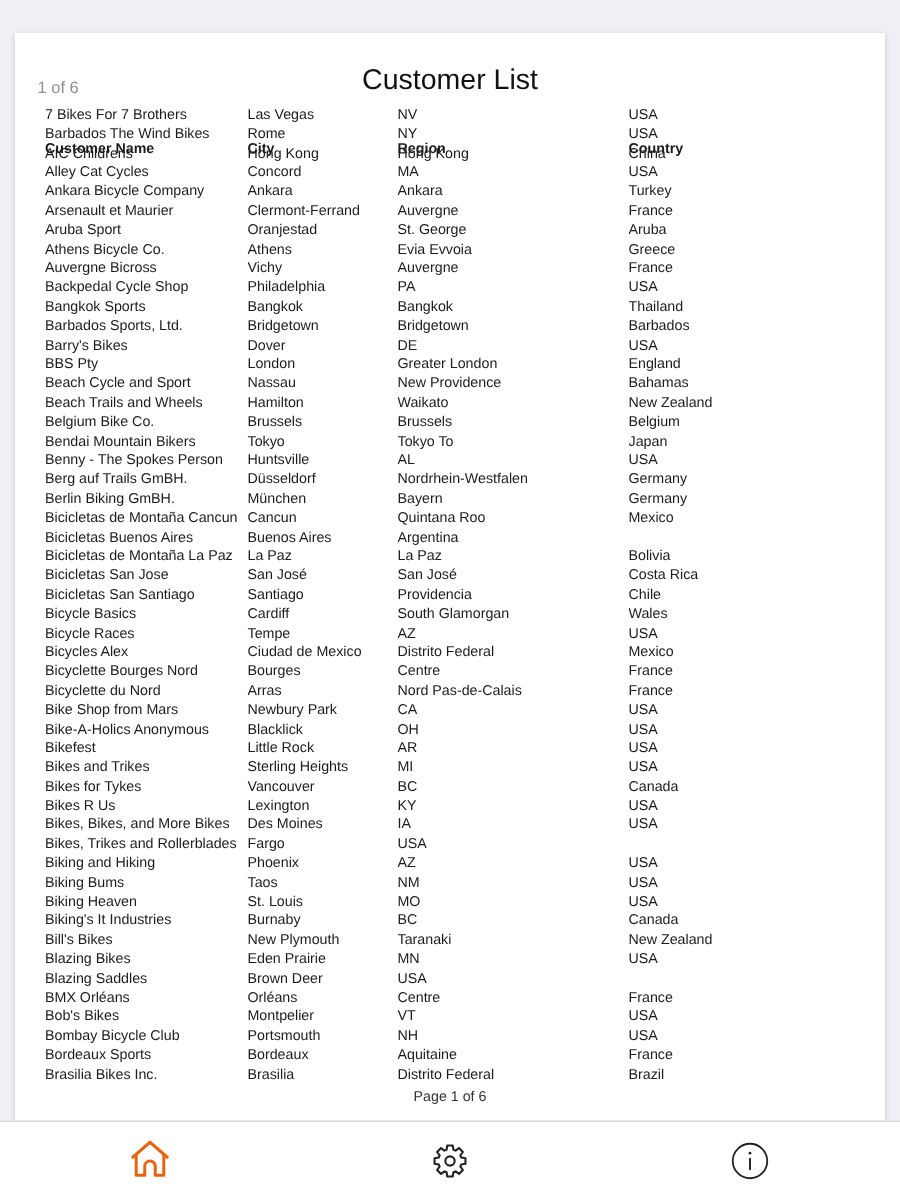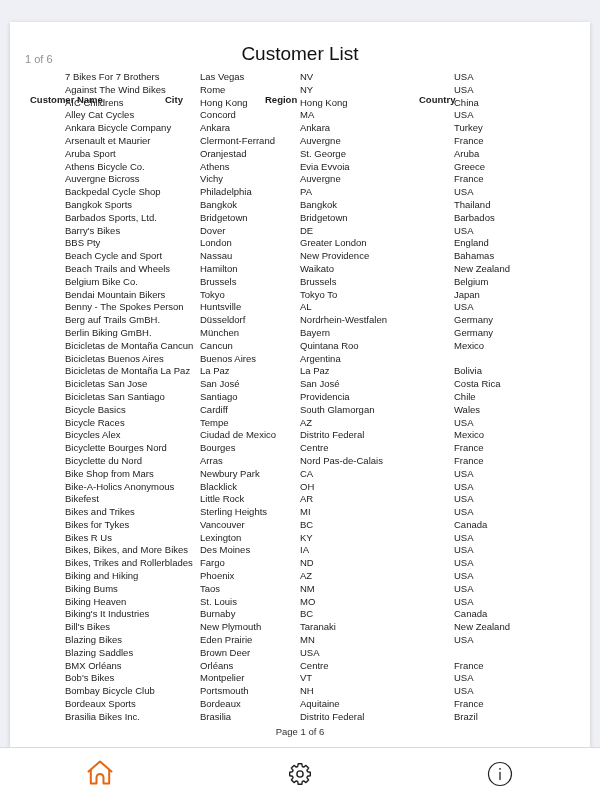--- a/index.html
+++ b/index.html
@@ -31,21 +31,21 @@
     font-size:9.5px;color:#1c1c1e;
   }
   .thead{
     position:absolute;left:0;top:36px;width:572px;
     font-weight:bold;
   }
   .thead .cell{margin-top:36px;}
   .tbody{
     position:absolute;left:0;top:49px;width:572px;
   }
-  .tbody .trow{height:12.8px;line-height:12.8px;margin-left:35px;}
+  .tbody .trow{height:12.8px;line-height:12.8px;}
   .cell{white-space:nowrap;overflow:hidden;}
   .page-footer{
     position:absolute;left:0;top:704px;width:100%;
     text-align:center;font-size:9.5px;color:#333;
   }
   
   .toolbar{
     position:absolute;left:0;bottom:0;width:600px;height:52px;
     background:#ffffff;border-top:1px solid #dadade;
     display:flex;align-items:center;justify-content:space-around;
@@ -74,21 +74,21 @@
   </div>
 
   <div class="tbody">
       <div class="trow">
         <div class="cell">7 Bikes For 7 Brothers</div>
         <div class="cell">Las Vegas</div>
         <div class="cell">NV</div>
         <div class="cell">USA</div>
       </div>
       <div class="trow">
-        <div class="cell">Against The Wind Bikes</div>
+        <div class="cell">Barbados The Wind Bikes</div>
         <div class="cell">Rome</div>
         <div class="cell">NY</div>
         <div class="cell">USA</div>
       </div>
       <div class="trow">
         <div class="cell">AIC Childrens</div>
         <div class="cell">Hong Kong</div>
         <div class="cell">Hong Kong</div>
         <div class="cell">China</div>
       </div>
@@ -297,21 +297,20 @@
       </div>
       <div class="trow">
         <div class="cell">Bikes, Bikes, and More Bikes</div>
         <div class="cell">Des Moines</div>
         <div class="cell">IA</div>
         <div class="cell">USA</div>
       </div>
       <div class="trow">
         <div class="cell">Bikes, Trikes and Rollerblades</div>
         <div class="cell">Fargo</div>
-        <div class="cell">ND</div>
         <div class="cell">USA</div>
       </div>
       <div class="trow">
         <div class="cell">Biking and Hiking</div>
         <div class="cell">Phoenix</div>
         <div class="cell">AZ</div>
         <div class="cell">USA</div>
       </div>
       <div class="trow">
         <div class="cell">Biking Bums</div>

